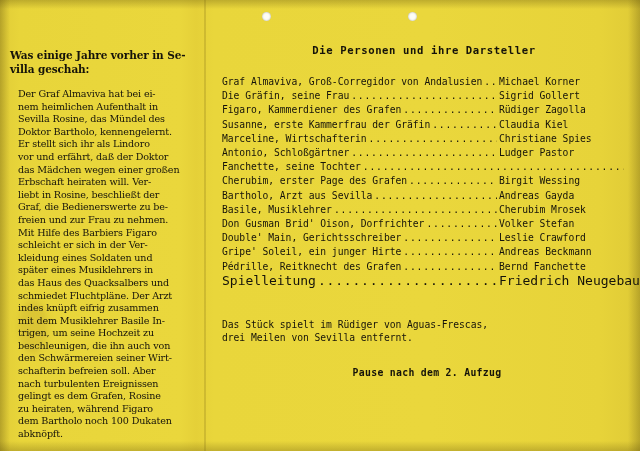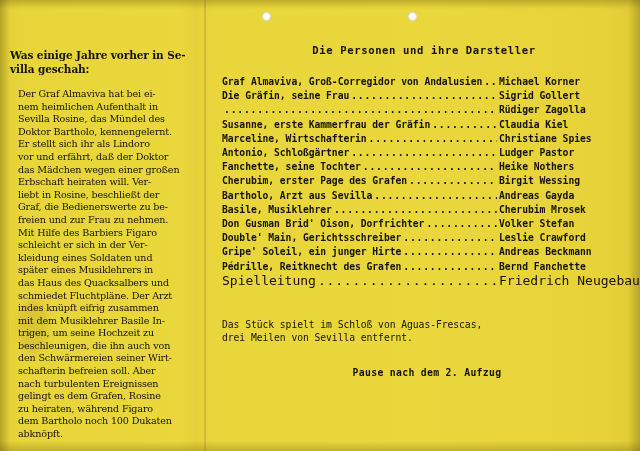--- a/index.html
+++ b/index.html
@@ -110,21 +110,20 @@
     padding: 0;
     list-style: none;
   }
   .cast-row {
     display: flex;
     align-items: baseline;
     font-size: 9.7px;
     line-height: 14.2px;
     letter-spacing: -0.05px;
     white-space: pre;
-    font-weight: bold;
   }
   .cast-role {
     flex: 0 0 auto;
   }
   .cast-dots {
     flex: 1 1 auto;
     overflow: hidden;
     white-space: nowrap;
     margin: 0 2px;
     letter-spacing: 0.8px;
@@ -222,39 +221,39 @@
 dem Bartholo noch 100 Dukaten
 abknöpft.</p>
   </div>
 
   <div class="right-col">
     <div class="cast-title">Die Personen und ihre Darsteller</div>
 
     <ul class="cast-list" id="cast-list">
         <li class="cast-row"><span class="cast-role">Graf Almaviva, Groß-Corregidor von Andalusien</span><span class="cast-dots">................................................................................</span><span class="cast-actor">Michael Korner</span></li>
         <li class="cast-row"><span class="cast-role">Die Gräfin, seine Frau</span><span class="cast-dots">................................................................................</span><span class="cast-actor">Sigrid Gollert</span></li>
-        <li class="cast-row"><span class="cast-dots">................................................................................</span><span class="cast-actor">Rüdiger Zagolla</span></li>
+        <li class="cast-row"><span class="cast-role">Figaro, Kammerdiener des Grafen</span><span class="cast-dots">................................................................................</span><span class="cast-actor">Rüdiger Zagolla</span></li>
         <li class="cast-row"><span class="cast-role">Susanne, erste Kammerfrau der Gräfin</span><span class="cast-dots">................................................................................</span><span class="cast-actor">Claudia Kiel</span></li>
         <li class="cast-row"><span class="cast-role">Marceline, Wirtschafterin</span><span class="cast-dots">................................................................................</span><span class="cast-actor">Christiane Spies</span></li>
         <li class="cast-row"><span class="cast-role">Antonio, Schloßgärtner</span><span class="cast-dots">................................................................................</span><span class="cast-actor">Ludger Pastor</span></li>
-        <li class="cast-row"><span class="cast-role">Fanchette, seine Tochter</span><span class="cast-dots">................................................................................</span><span class="cast-actor">Heike Nothers</span></li>
+        <li class="cast-row"><span class="cast-role">Fanchette, seine Tochter</span><span class="cast-dots">................................................................................</span></li>
         <li class="cast-row"><span class="cast-role">Cherubim, erster Page des Grafen</span><span class="cast-dots">................................................................................</span><span class="cast-actor">Birgit Wessing</span></li>
         <li class="cast-row"><span class="cast-role">Bartholo, Arzt aus Sevilla</span><span class="cast-dots">................................................................................</span><span class="cast-actor">Andreas Gayda</span></li>
         <li class="cast-row"><span class="cast-role">Basile, Musiklehrer</span><span class="cast-dots">................................................................................</span><span class="cast-actor">Cherubim Mrosek</span></li>
         <li class="cast-row"><span class="cast-role">Don Gusman Brid' Oison, Dorfrichter</span><span class="cast-dots">................................................................................</span><span class="cast-actor">Volker Stefan</span></li>
         <li class="cast-row"><span class="cast-role">Double' Main, Gerichtsschreiber</span><span class="cast-dots">................................................................................</span><span class="cast-actor">Leslie Crawford</span></li>
         <li class="cast-row"><span class="cast-role">Gripe' Soleil, ein junger Hirte</span><span class="cast-dots">................................................................................</span><span class="cast-actor">Andreas Beckmann</span></li>
         <li class="cast-row"><span class="cast-role">Pédrille, Reitknecht des Grafen</span><span class="cast-dots">................................................................................</span><span class="cast-actor">Bernd Fanchette</span></li>
       </ul>
 
 
     <div class="direction-row">
       <span class="cast-role">Spielleitung</span>
       <span class="cast-dots">..........................................................................................</span>
       <span class="cast-actor">Friedrich Neugebauer</span>
     </div>
 
-    <div class="setting">Das Stück spielt im Schloß von Aguas-Frescas,
+    <div class="setting">Das Stück spielt im Rüdiger von Aguas-Frescas,
 drei Meilen von Sevilla entfernt.</div>
 
     <div class="interval">Pause nach dem 2. Aufzug</div>
   </div>
 </div>
 
 </body></html>

